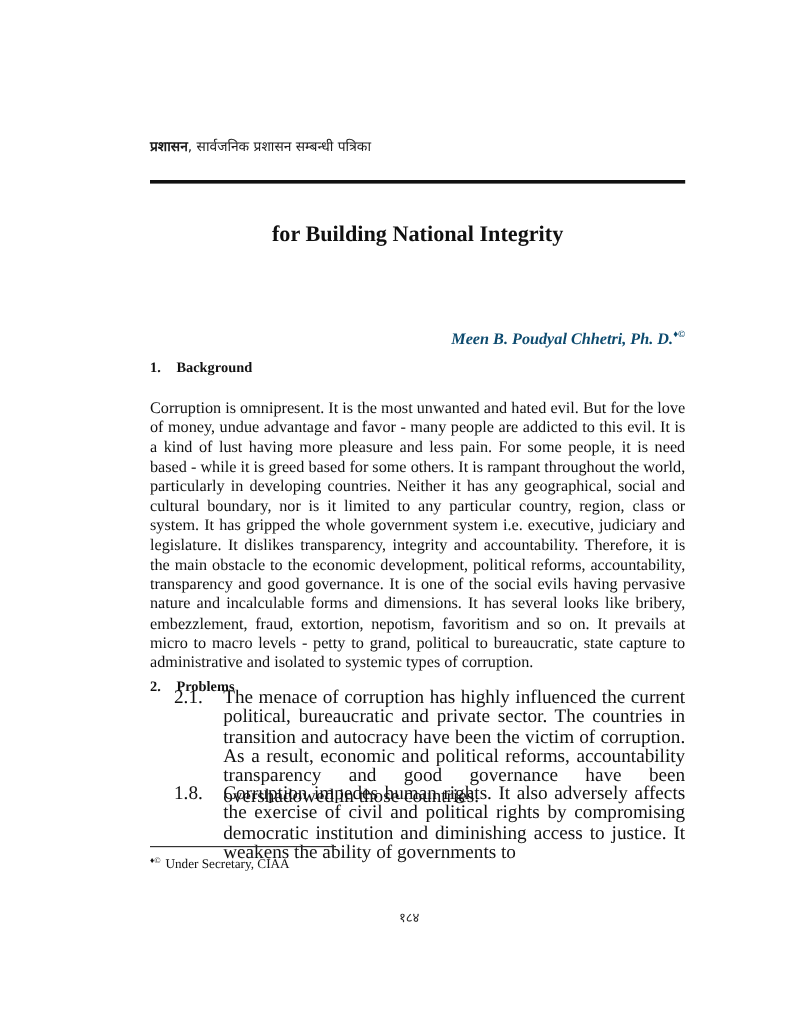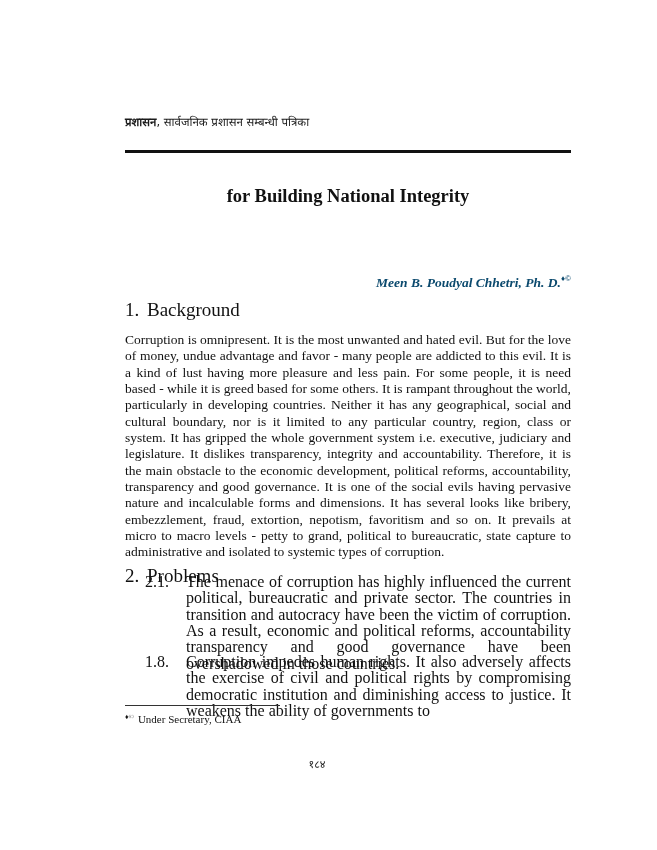--- a/index.html
+++ b/index.html
@@ -10,34 +10,34 @@
     .journal-head { position: absolute; left: 125px; top: 74px; width: 446px; font-family: "DejaVu Sans", sans-serif; font-size: 11.5px; line-height: 17px; color: #1a1a1a; }
     .journal-head .name { font-weight: bold; }
     .head-rule { position: absolute; left: 125px; top: 110px; width: 446px; height: 3px; background: #111; }
 
     .title { position: absolute; left: 125px; top: 143px; width: 446px; text-align: center;
              font-weight: bold; font-size: 18.5px; line-height: 26px; color: #111; }
 
     .author { position: absolute; right: 86px; top: 234px; font-weight: bold; font-style: italic; font-size: 13.5px; color: #0c4a6e; }
     .author sup { font-size: 8px; font-style: normal; vertical-align: 6px; }
 
-    .h1 { position: absolute; left: 125px; font-weight: normal; font-size: 19px; }
+    .h1 { position: absolute; left: 125px; font-weight: bold; font-size: 12px; }
     .h1 .num { display: inline-block; width: 22px; }
 
     .para { position: absolute; left: 125px; width: 446px; font-size: 13.5px; line-height: 16.35px; text-align: justify; }
 
     .item { position: absolute; left: 145px; width: 426px; font-size: 16px; line-height: 16.35px; }
     .item .inum { position: absolute; left: 0; top: 0; width: 40px; }
     .item .itext { margin-left: 41px; text-align: justify; display: block; }
 
     .fn-rule { position: absolute; left: 125px; top: 665px; width: 155px; height: 1px; background: #333; }
     .footnote { position: absolute; left: 125px; top: 673px; font-size: 11px; color: #111; }
     .footnote sup { font-size: 7px; vertical-align: 4px; margin-right: 4px; }
 
-    .page-num { position: absolute; left: 0; width: 634px; top: 716px; text-align: center; font-family: Liberation Serif, serif; font-size: 11px; color: #222; }
+    .page-num { position: absolute; left: 0; width: 634px; top: 716px; text-align: center; font-family: Liberation Serif, serif; font-size: 11px; color: #222; padding-left: 24px; }
   </style>
 </head>
 <body>
 
 <div class="page">
 
   <div class="journal-head">
     <div><span class="name">प्रशासन</span><span>, सार्वजनिक प्रशासन सम्बन्धी पत्रिका</span></div>
   </div>
   <div class="head-rule"></div>

